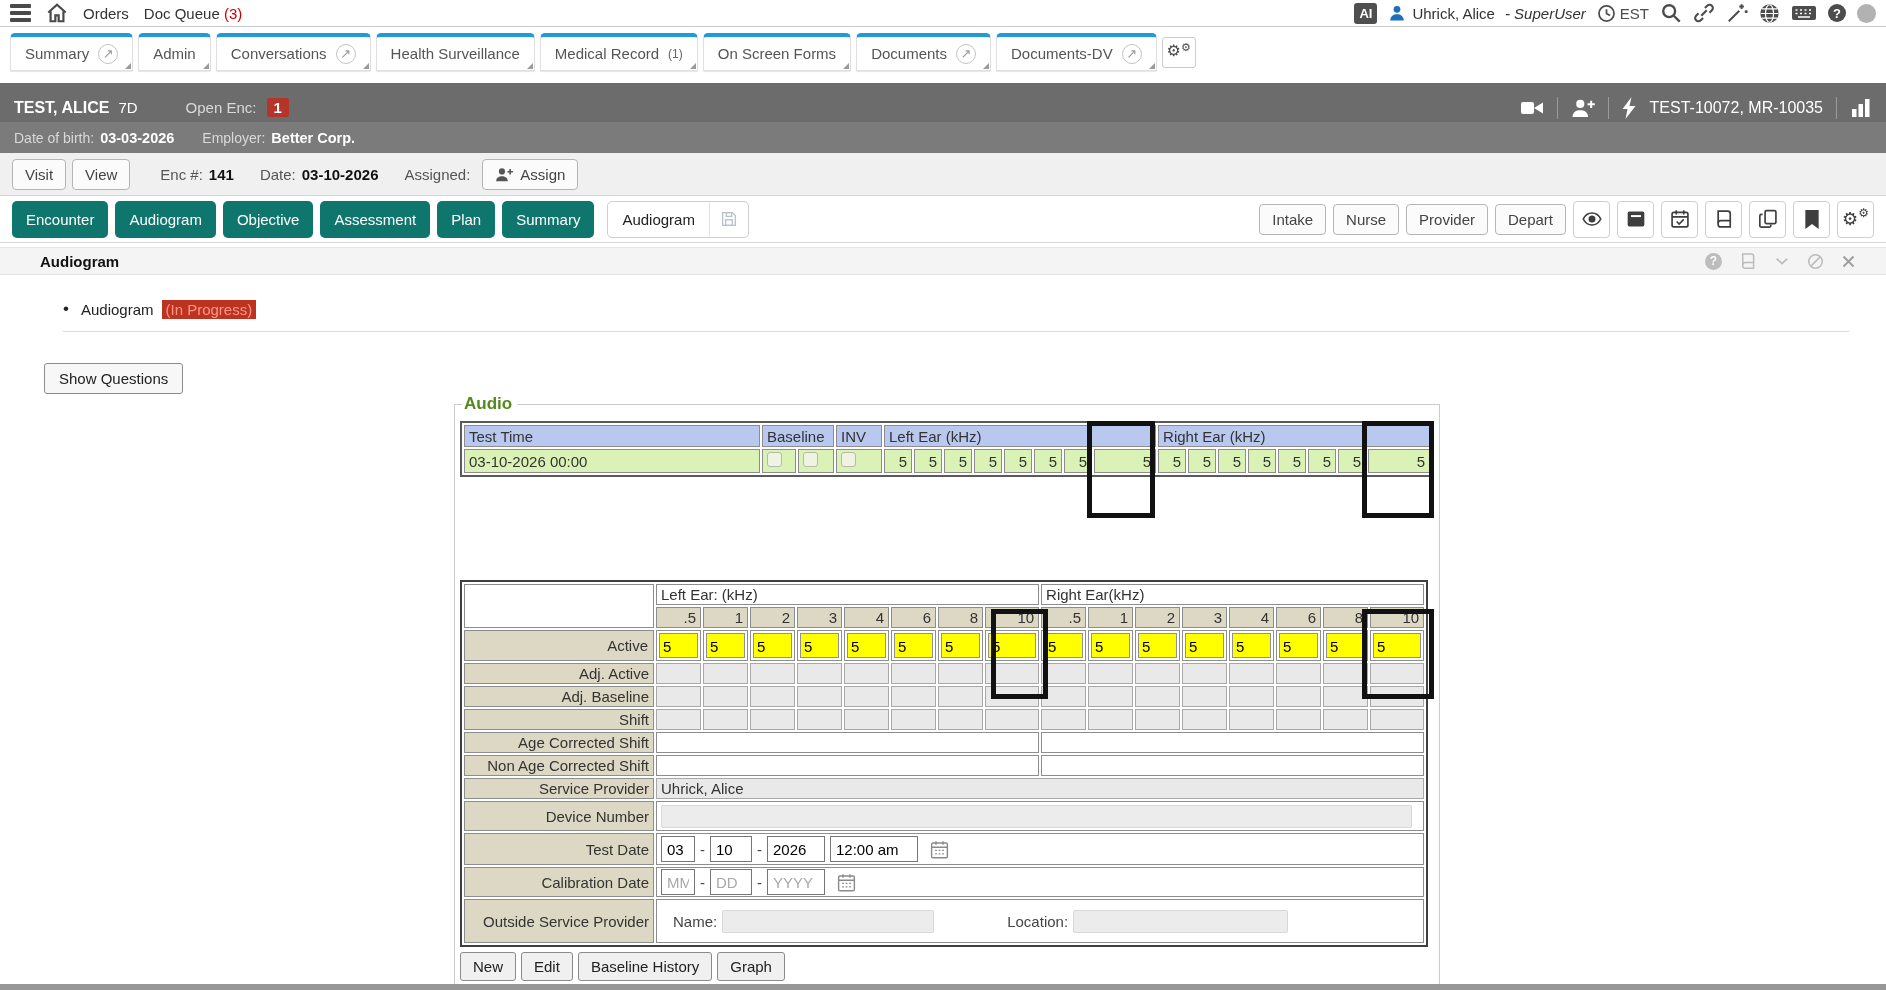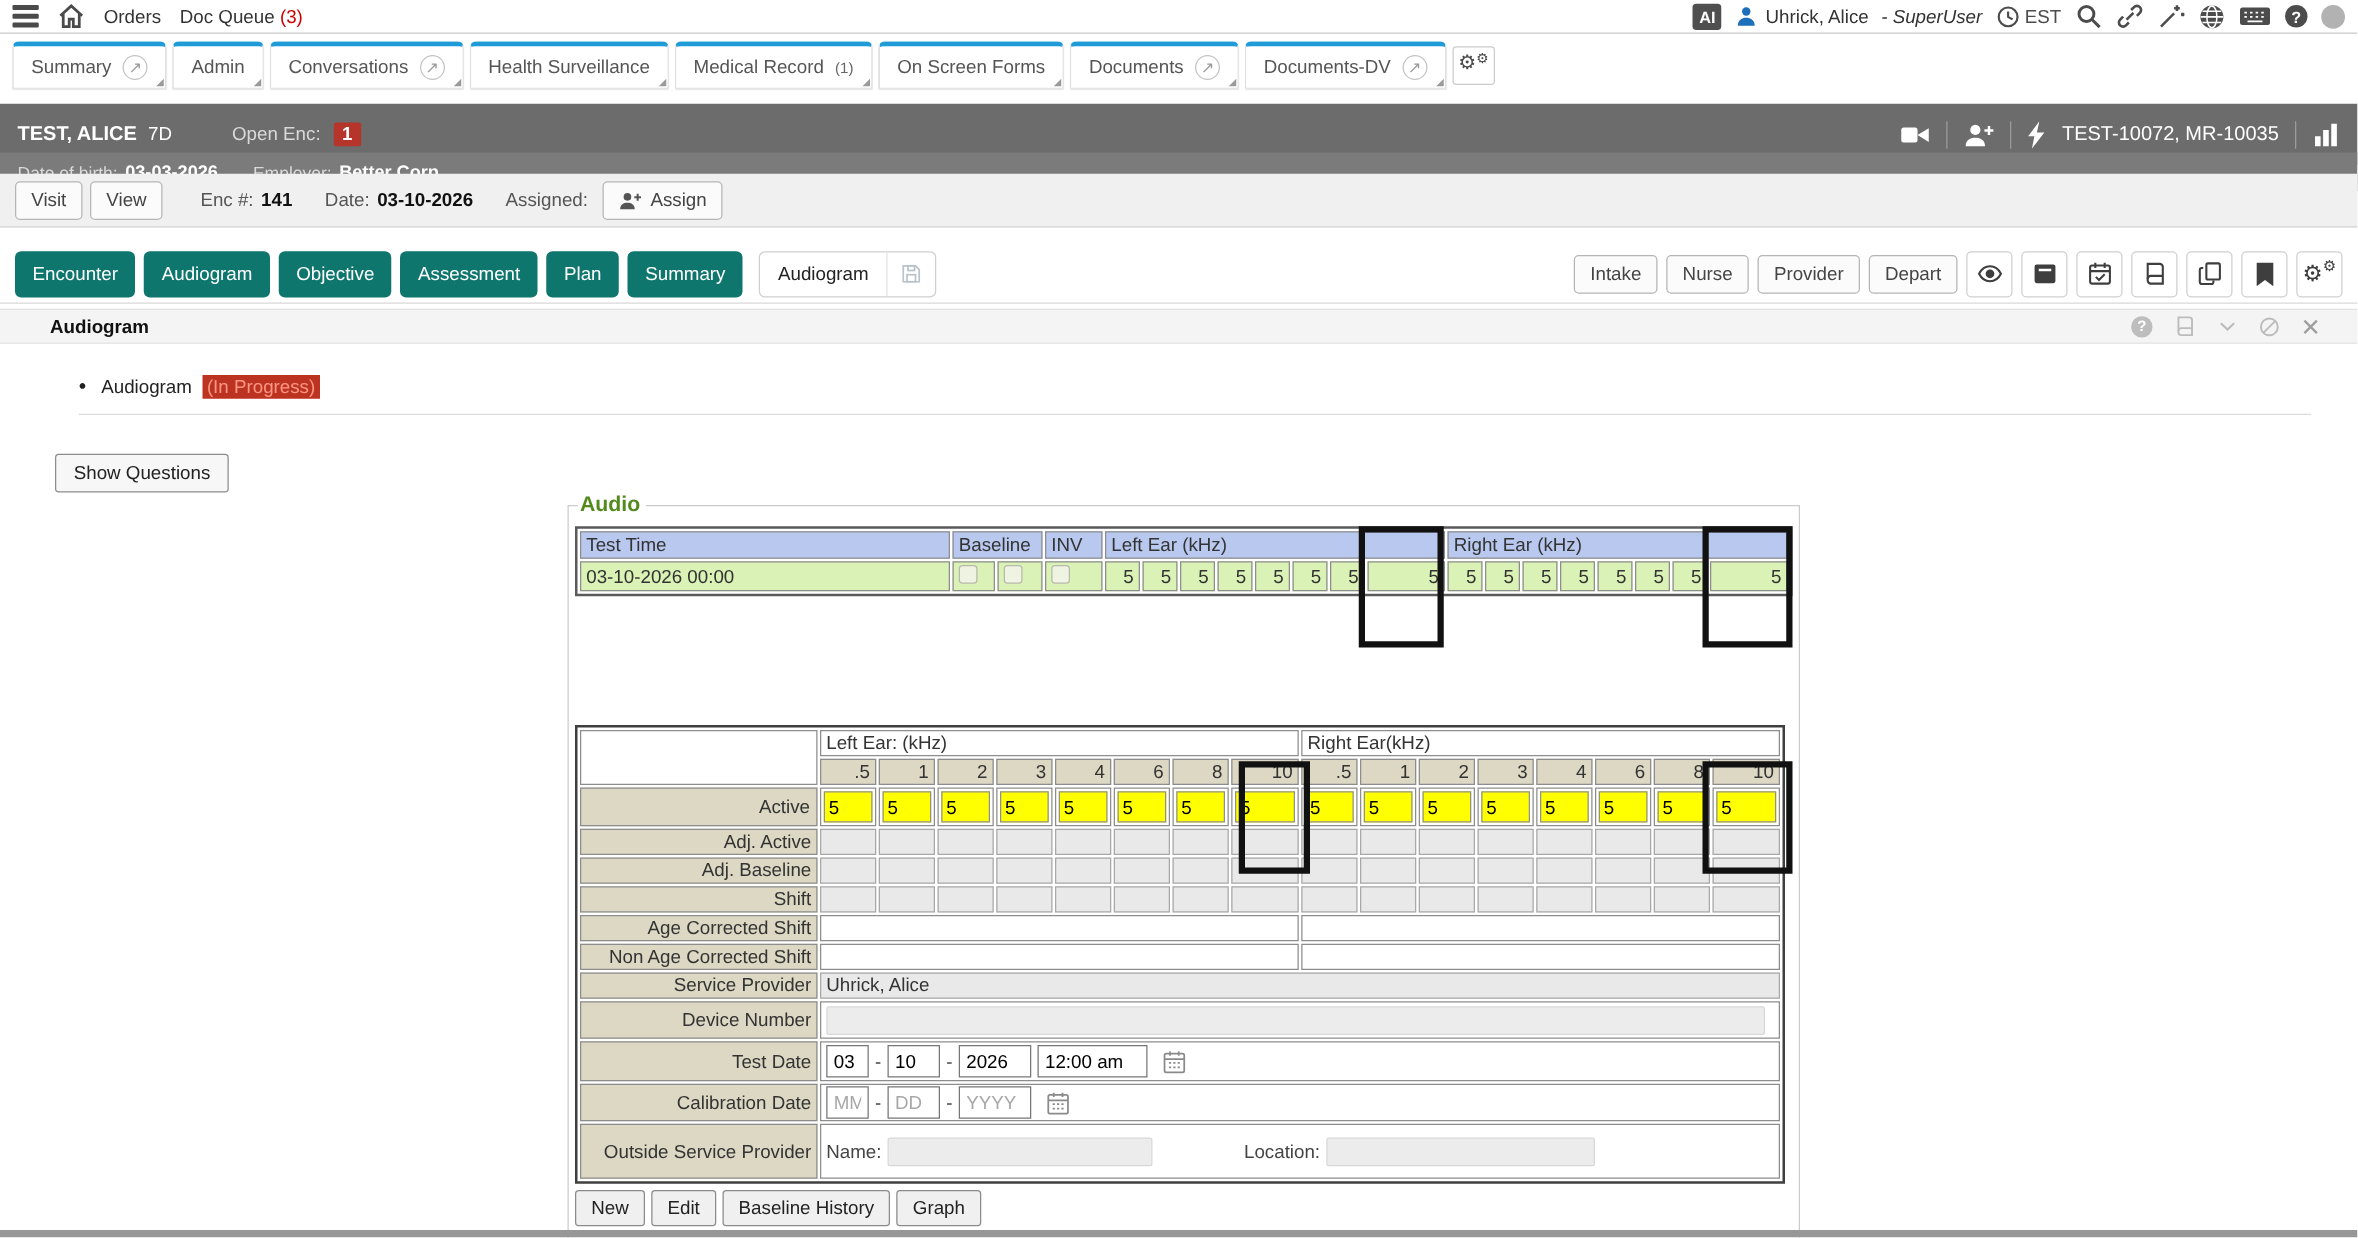--- a/index.html
+++ b/index.html
@@ -50,21 +50,21 @@
   .banner1-right { margin-left:auto; display:flex; align-items:center; gap:13px; color:#fff; }
   .vsep { width:1px; height:22px; background:#9b9b9b; }
   .pids { font-size:16px; }
   .banner2 { position:absolute; top:122px; left:0; width:100%; height:31px; background:#7b7b7b;
              color:#d9d9d9; display:flex; align-items:center; padding:0 14px; font-size:14px; }
   .banner2 b { color:#fff; font-size:14.5px; }
   .b2gap { margin-left:28px; }
   .b2val { margin-left:6px; }
 
   
-  .encbar { position:absolute; top:139px; left:0; width:100%; height:43px; background:#f0f0f0;
+  .encbar { position:absolute; top:153px; left:0; width:100%; height:43px; background:#f0f0f0;
             border-bottom:1px solid #d4d4d4; display:flex; align-items:center; padding:0 12px; font-size:15px; color:#444; }
   .btn { background:#fbfbfb; border:1px solid #b5b5b5; border-radius:4px; padding:6px 12px;
          font-size:15px; color:#444; display:inline-flex; align-items:center; gap:7px; }
   .encbar .btn + .btn { margin-left:6px; }
   .f-label { color:#555; }
   .f-val { color:#111; font-weight:bold; margin-left:6px; }
   .ml30 { margin-left:30px; } .ml26 { margin-left:26px; } .ml12 { margin-left:12px;align-items:center; }
 
   
   .soapbar { position:absolute; top:197px; left:0; width:100%; height:44px; display:flex;
@@ -121,21 +121,21 @@
   .yellow-input { margin:2px; height:25px; line-height:25px; background:#ffff00; border:1px solid #909090;
                   padding:0 3px; font-size:15px; color:#000; }
   .cellflex { display:flex; align-items:center; gap:5px; }
   .inp { border:1px solid #767676; height:26px; font-size:15px; font-family:inherit; padding:0 5px;
          color:#000; background:#fff; }
   .inp::placeholder { color:#a8a8a8; }
   .w-mo { width:34px; } .w-dy { width:42px; } .w-yr { width:58px; } .w-tm { width:88px; }
   .gray-inp { background:#ececec; border:1px solid #d8d8d8; height:23px; border-radius:2px; }
   .dash { color:#444; }
   .cal-ic { color:#8a8a8a; margin-left:6px; }
-  .lbl-inline { color:#444; font-size:15px; }
+  .lbl-inline { color:#444; font-size:15px;margin-left:12px; }
   .actions { margin-top:5px; display:flex; gap:5px; position:relative; z-index:6; }
   .action-btn { background:#f0f0f0; border:1px solid #8a8a8a; border-radius:3px; padding:5px 12px;
                 font-size:15px; color:#222; }
 
   .blackbox { position:absolute; border:5px solid #111; z-index:5; background:transparent; }
   .bb1 { left:1087px; top:421px; width:68px; height:97px; }
   .bb2 { left:1362px; top:421px; width:72px; height:97px; }
   .bb3 { left:991px;  top:609px; width:57px; height:90px; }
   .bb4 { left:1362px; top:609px; width:72px; height:90px; }
   .bottom-band { position:absolute; left:0; top:984px; width:100%; height:6px; background:#979797; z-index:4; }

